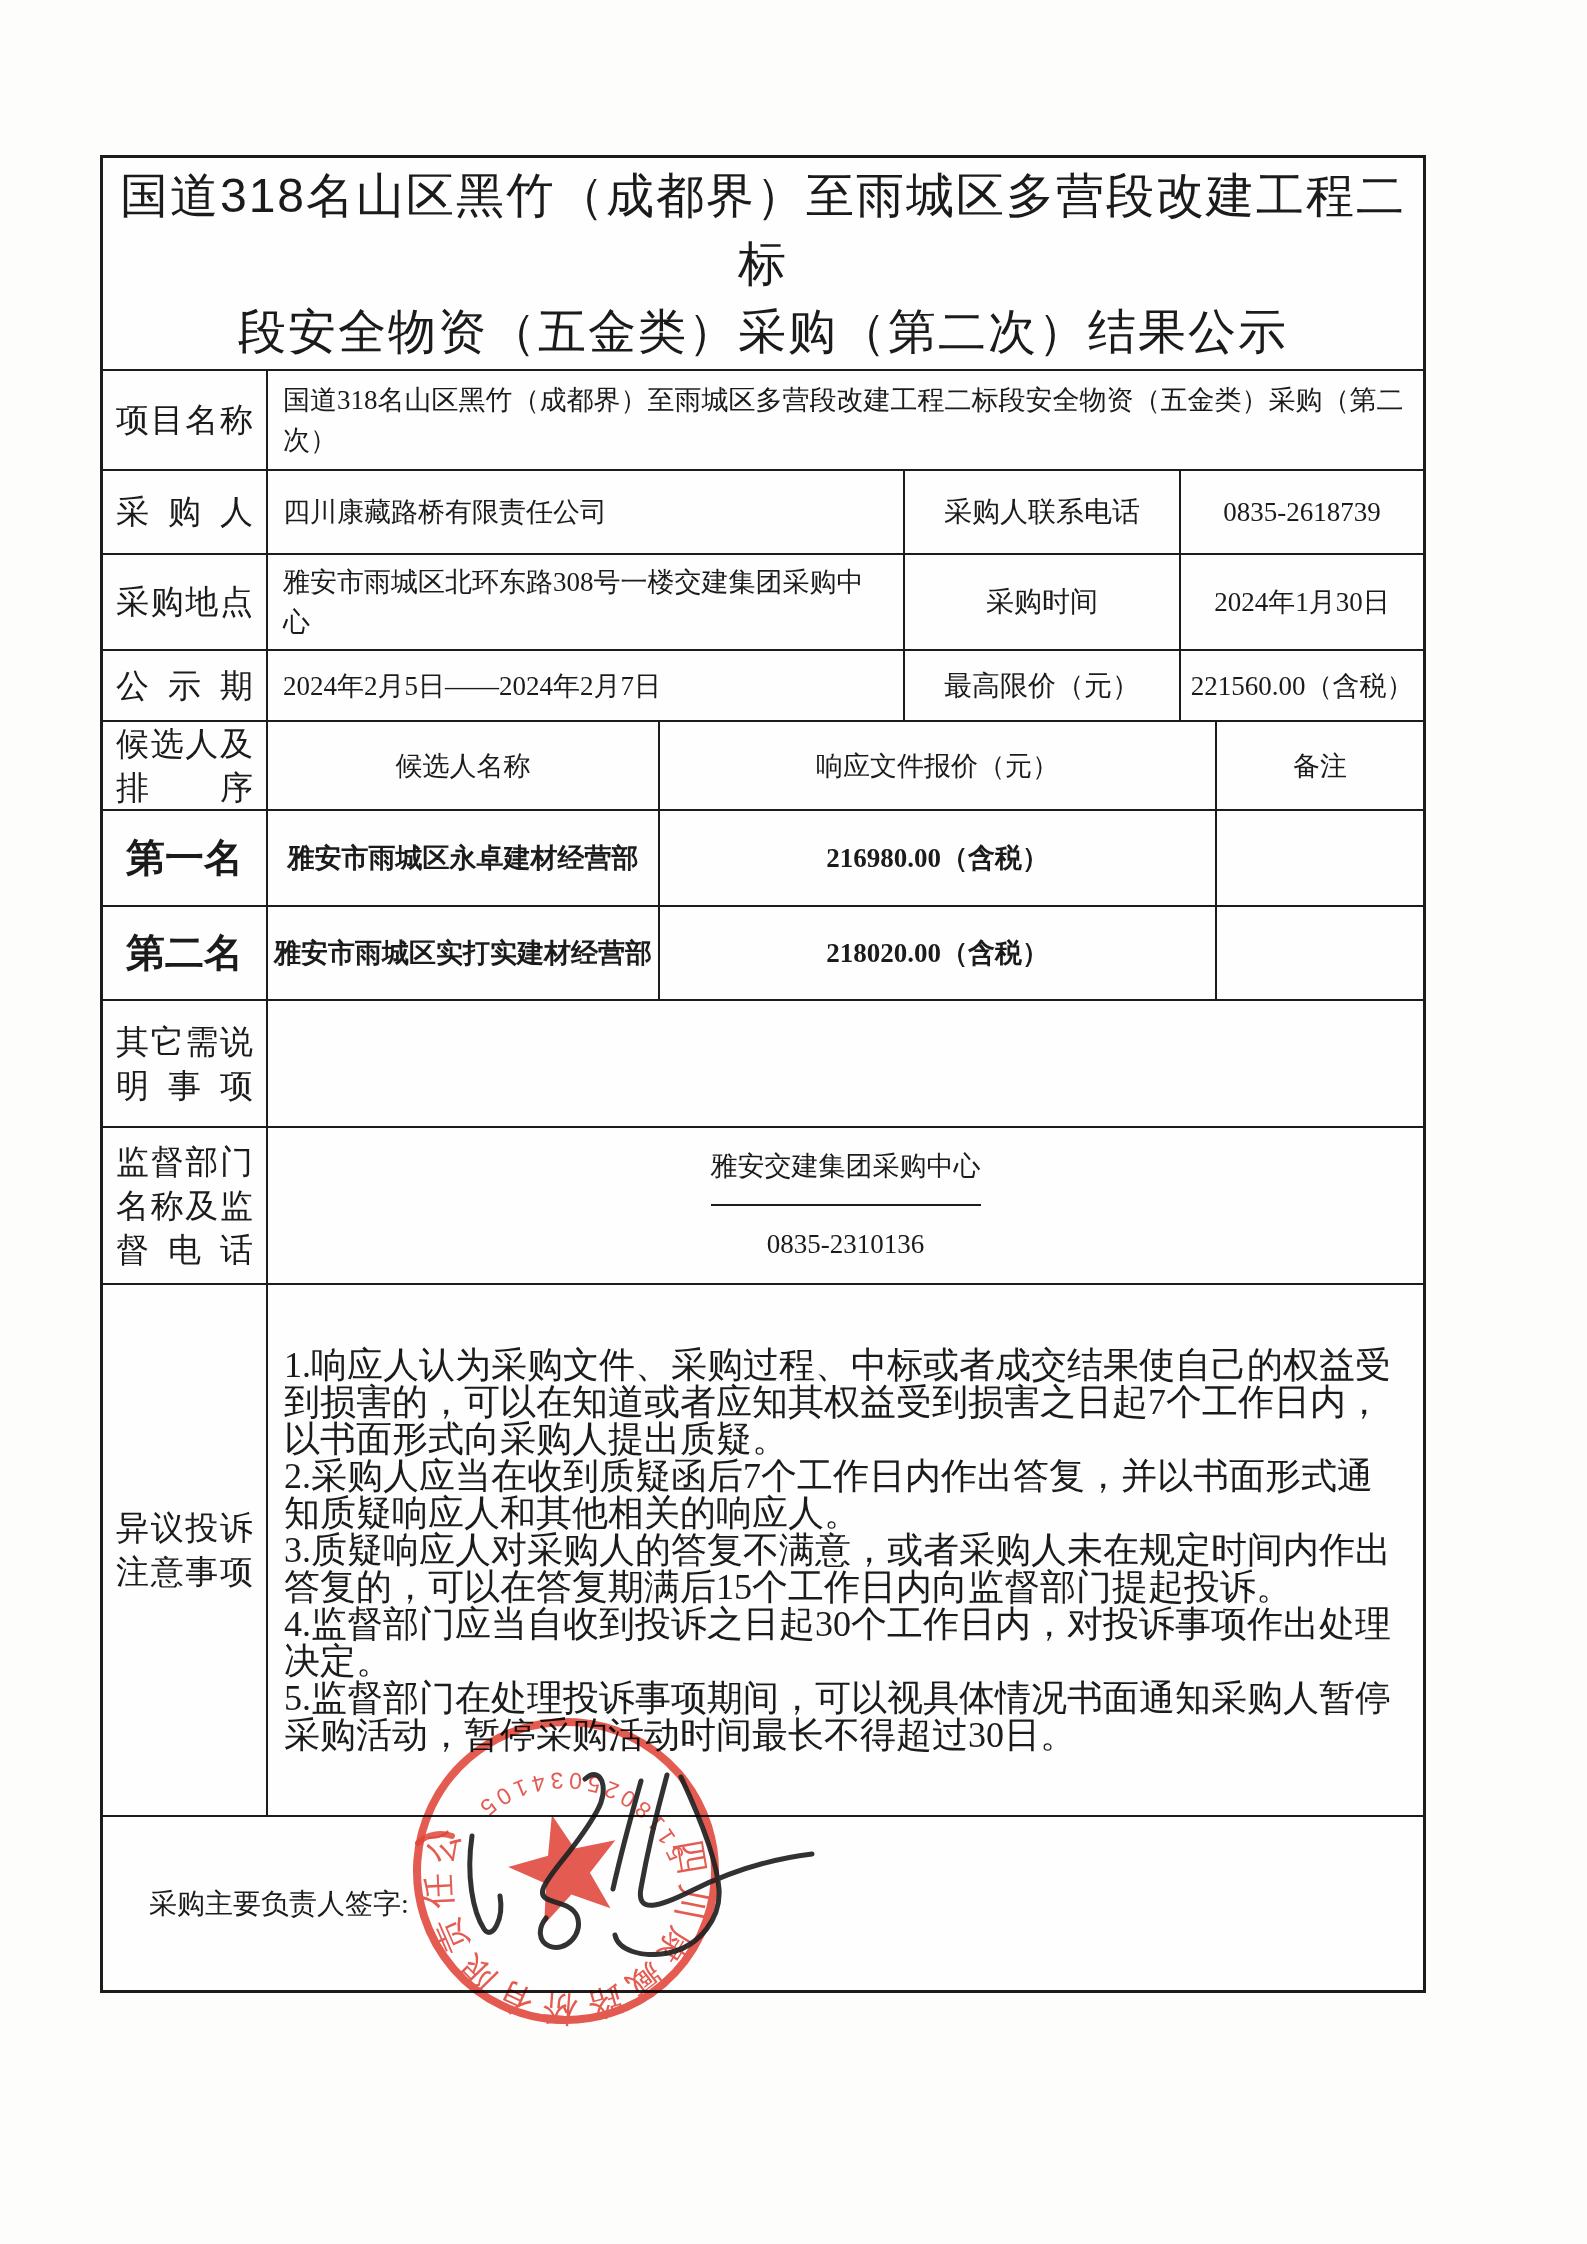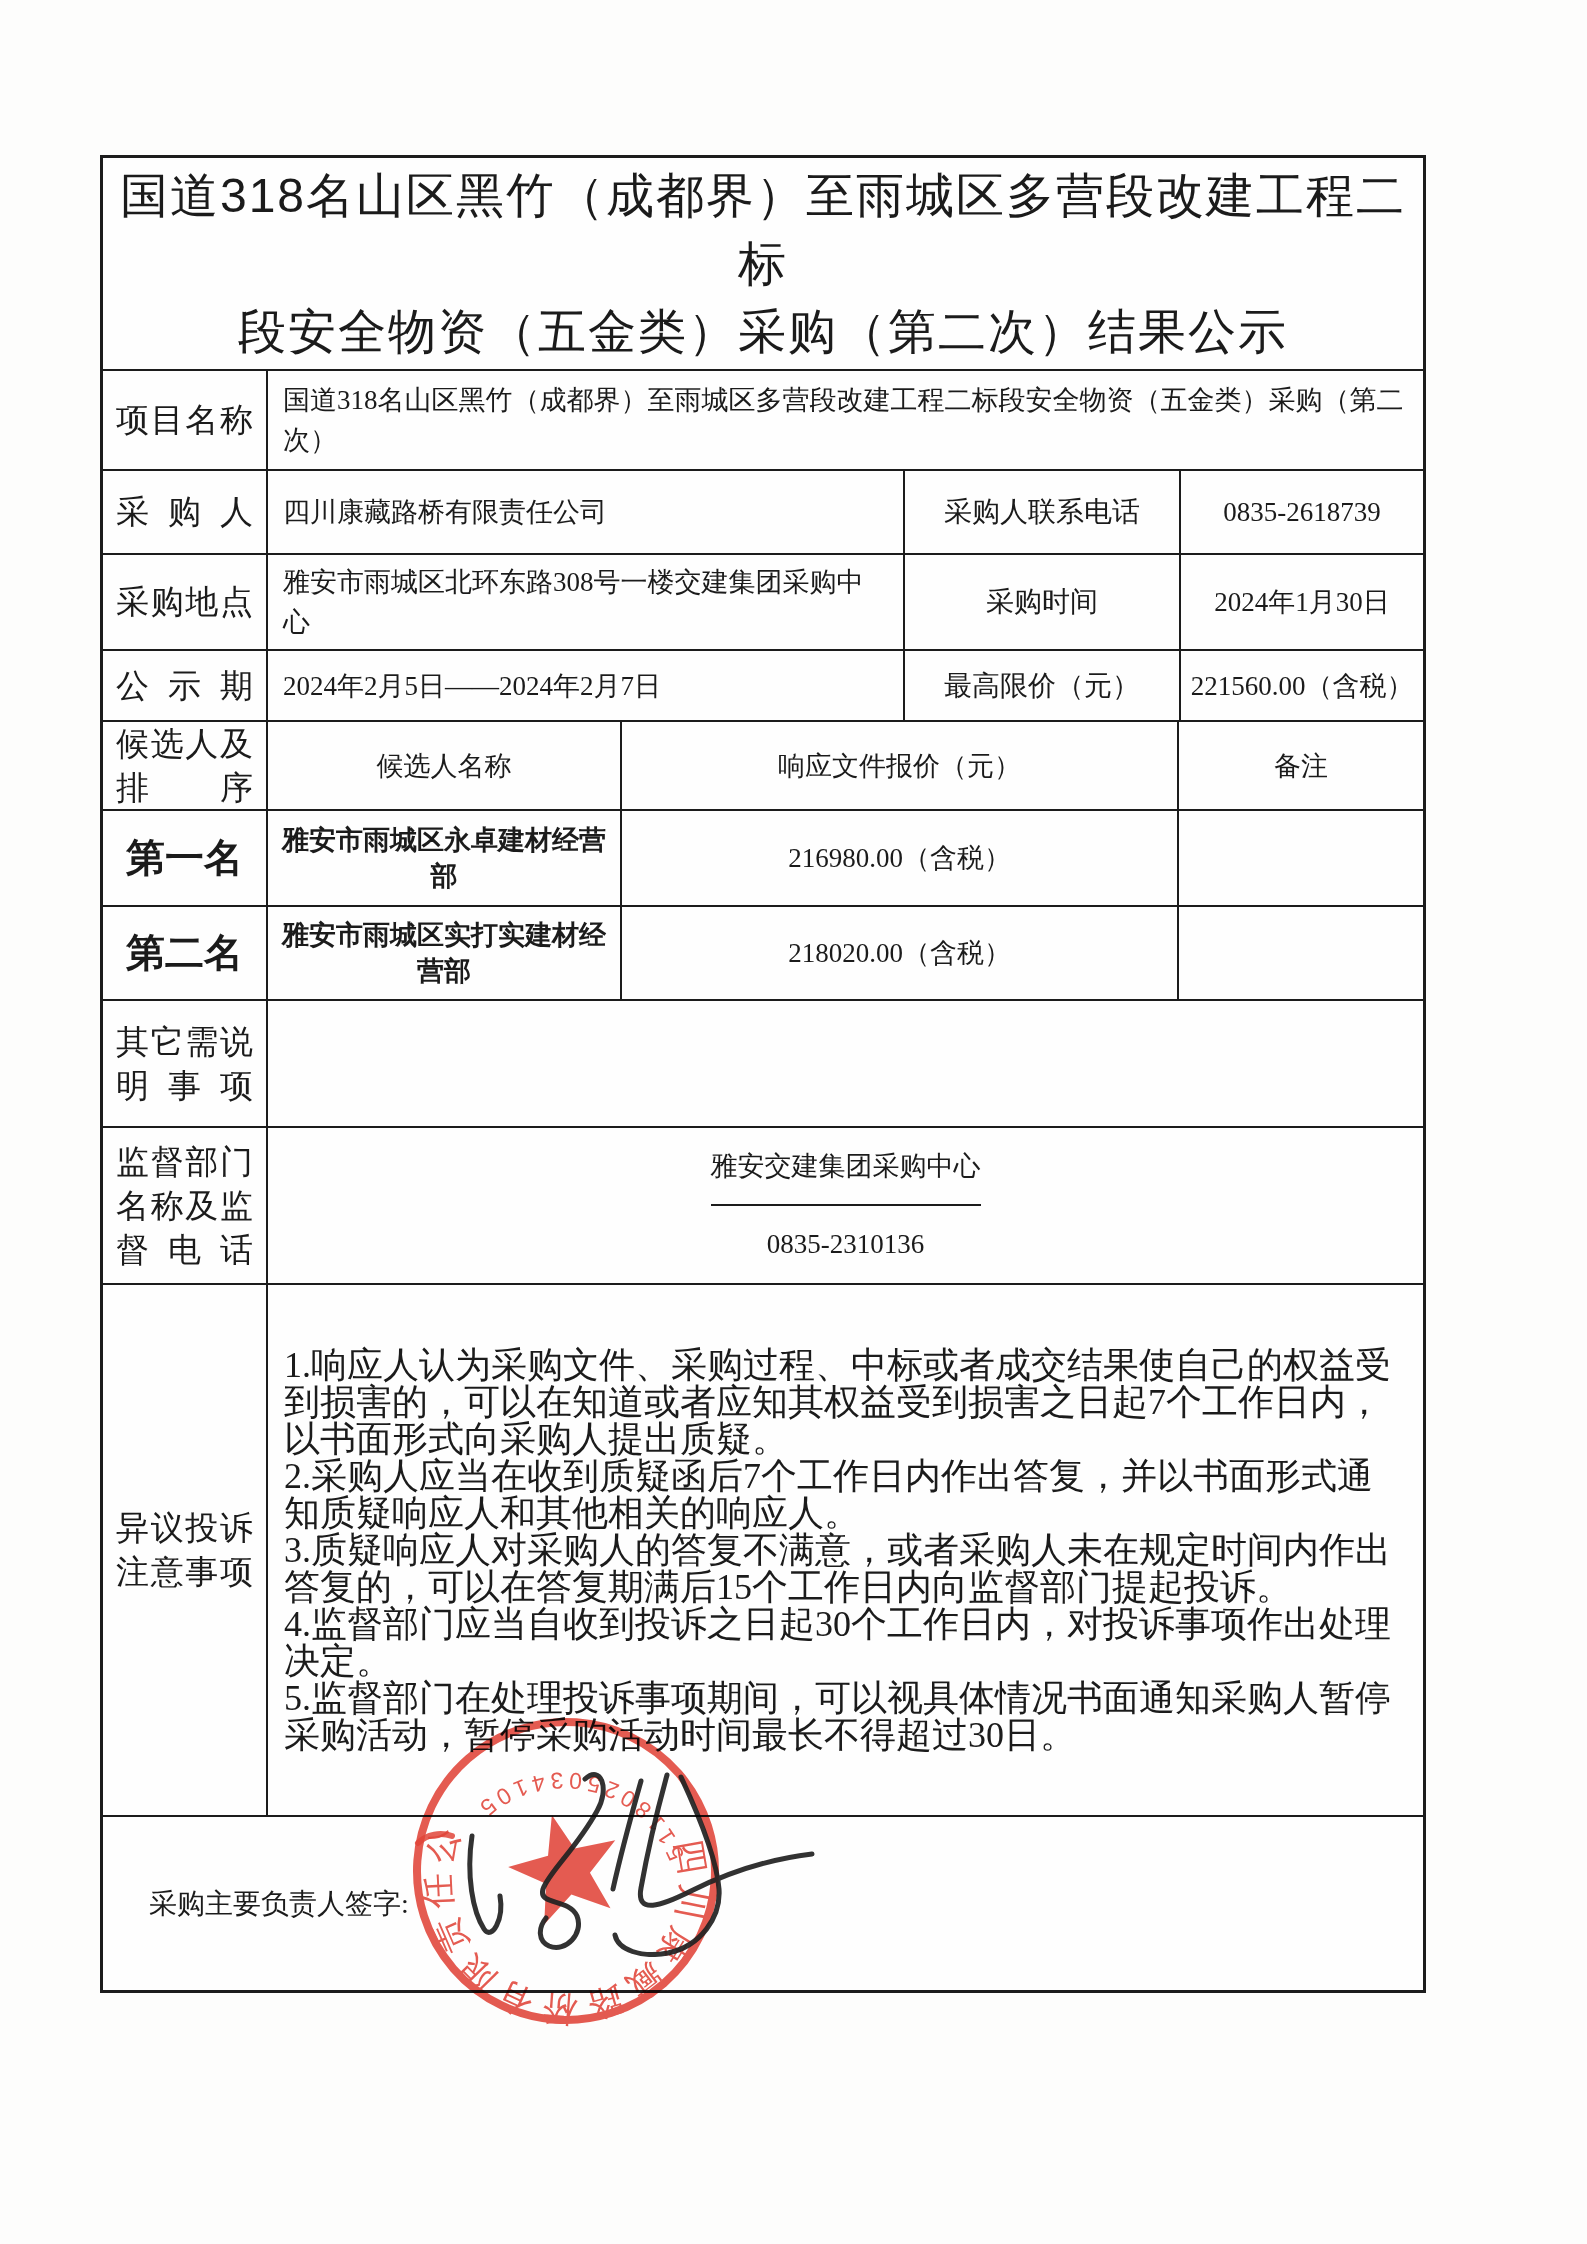--- a/index.html
+++ b/index.html
@@ -22,22 +22,22 @@
               font-size:48px;line-height:68px;letter-spacing:2px;}
   
   .lab{width:165px;padding:6px 13px;font-size:33px;line-height:44px;}
   .lab .jtext{width:100%;text-align:justify;text-align-last:justify;text-justify:inter-character;}
   .rank{width:165px;justify-content:center;font-size:39px;font-weight:600;}
   
   .val{flex:1;padding:6px 15px;font-size:27px;line-height:40px;text-align:left;}
   .w-val{width:637px;flex:none;}
   .key{width:276px;flex:none;justify-content:center;text-align:center;font-size:28px;padding:4px 8px;}
   .val2{flex:1;justify-content:center;text-align:center;font-size:27px;}
-  .cname{width:354px;flex:none;justify-content:center;text-align:center;font-size:27px;font-weight:600;padding:4px 6px;}
-  .cbid{width:557px;flex:none;justify-content:center;text-align:center;font-size:27px;font-weight:400;}
+  .cname{width:392px;flex:none;justify-content:center;text-align:center;font-size:27px;font-weight:600;padding:4px 6px;}
+  .cbid{width:557px;flex:none;justify-content:center;text-align:center;font-size:27px;font-weight:700;}
   .cremark{flex:1;justify-content:center;font-size:27px;}
   
   .super-right{flex:1;display:flex;flex-direction:column;border-right:none;}
   .super-sub{box-sizing:border-box;height:78px;display:flex;align-items:center;justify-content:center;
              font-size:27px;border-bottom:2px solid #1c1c1c;}
   .super-sub.b{height:77px;border-bottom:none;}
   
   .obj-text{flex:1;padding:10px 16px;font-size:36px;line-height:37px;flex-direction:column;
             justify-content:center;align-items:flex-start;}
   .obj-text div{margin:0;}

